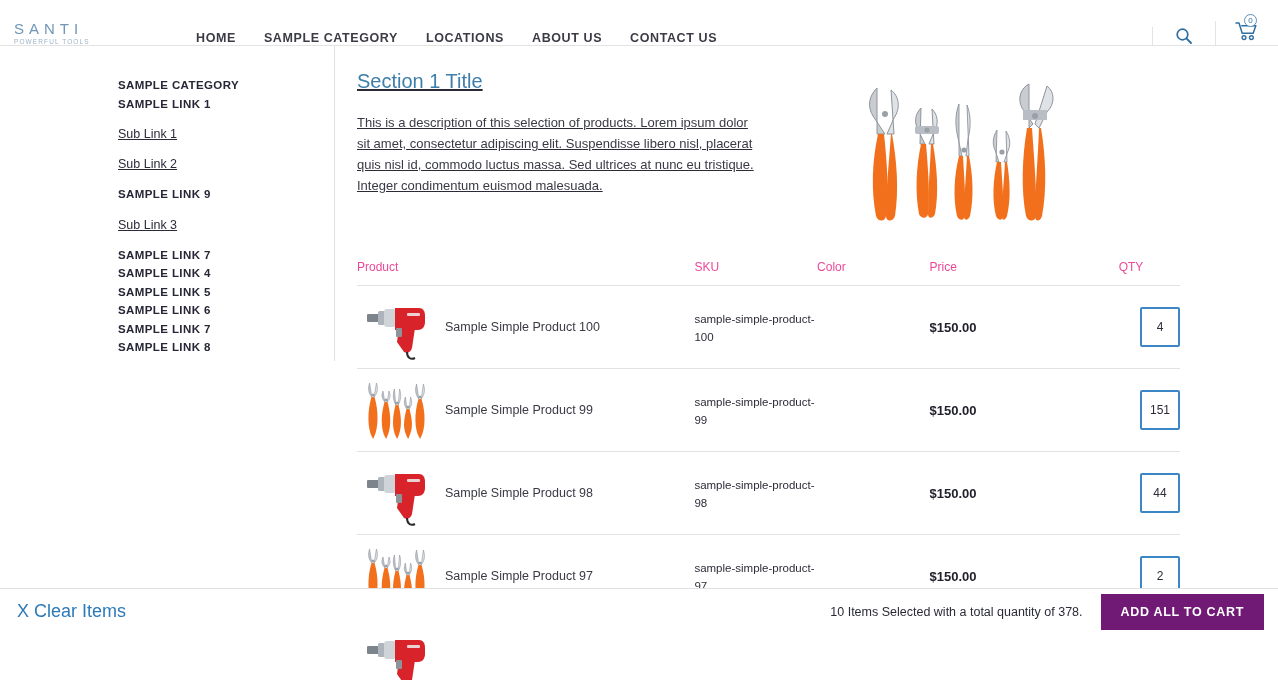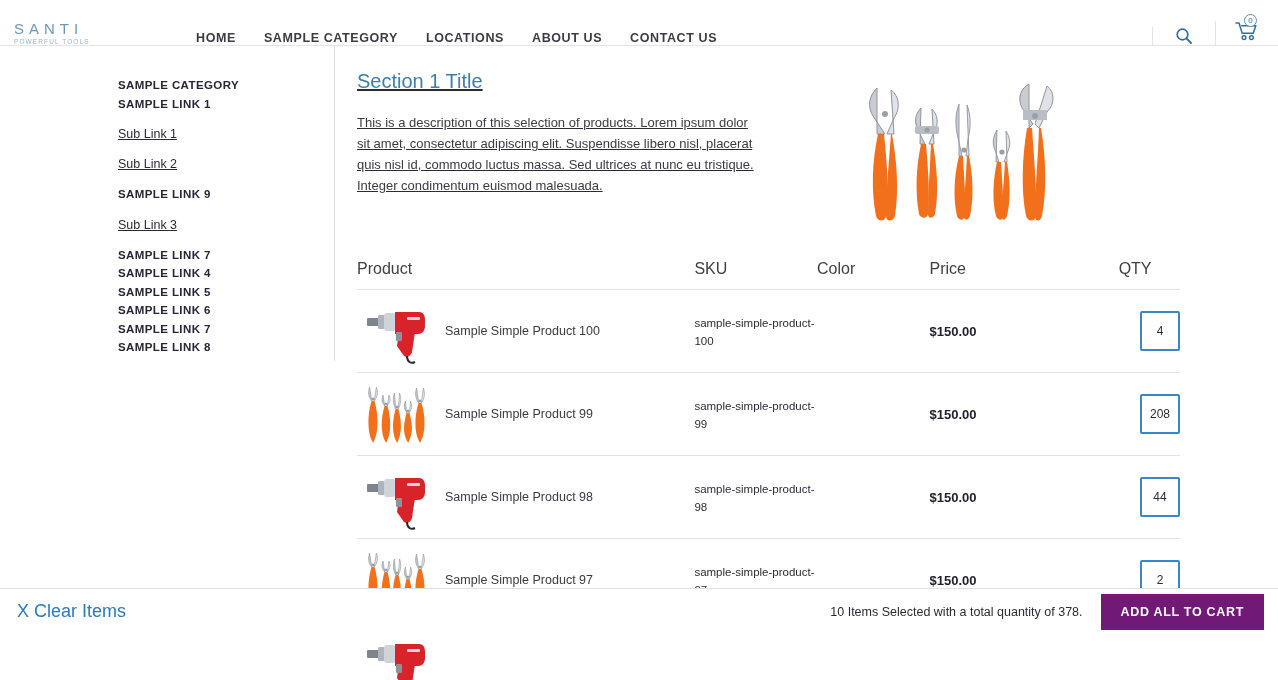--- a/index.html
+++ b/index.html
@@ -150,23 +150,23 @@
   }
 
   
   table.products {
     width: 100%;
     border-collapse: collapse;
     margin-top: 22px;
     table-layout: fixed;
   }
   table.products th {
-    font-size: 16px;
+    font-size: 12px;
     font-weight: 400;
-    color: #404040;
+    color: #ec4899;
     text-align: left;
     padding: 0 0 11px 0;
     border-bottom: 1px solid #e2e2e2;
   }
   th.c-product { width: 330px; padding-left: 6px; }
   th.c-sku     { width: 120px; }
   th.c-color   { width: 110px; }
   th.c-price   { width: 185px; }
   th.c-qty     { width: 60px; text-align: right; padding-right: 4px; }
 
@@ -395,21 +395,21 @@
                   <path d="M60.4 9 C62.4 15 61.4 20 58.2 24 Z" fill="#dfe2e6" stroke="#8f949c" stroke-width="0.6"></path>
                   <circle cx="57" cy="22" r="1.5" fill="#9aa0a8"></circle>
                   <path d="M55.5 24 C51.1 38 51.6 54 56 62 C57.5 64 57.5 64 58 62 C62.4 54 62.9 38 58.5 24 Z" fill="#f2701c"></path>
                 </svg>
                 <span class="prod-name">Sample Simple Product 99</span>
               </div>
             </td>
             <td><span class="sku">sample-simple-product-99</span></td>
             <td><span></span></td>
             <td><span class="price">$150.00</span></td>
-            <td class="qty-cell"><span class="qty-box">208</span></td>
+            <td class="qty-cell"><span class="qty-box">151</span></td>
           </tr>
           <tr>
             <td>
               <div class="prod-cell">
                 <svg class="thumb" viewBox="0 0 70 70">
                   <rect width="70" height="70" fill="#ffffff"></rect>
                   <rect x="4" y="22" width="13" height="8" rx="1" fill="#7e848c"></rect>
                   <rect x="15" y="19" width="7" height="14" rx="1.5" fill="#aeb4bb"></rect>
                   <rect x="21" y="17" width="12" height="18" rx="3" fill="#cfd4d9"></rect>
                   <path d="M32 16 L56 16 C60 16 62 19 62 24 L62 30 C62 35 59 38 55 38 L32 38 Z" fill="#d8232a"></path>

